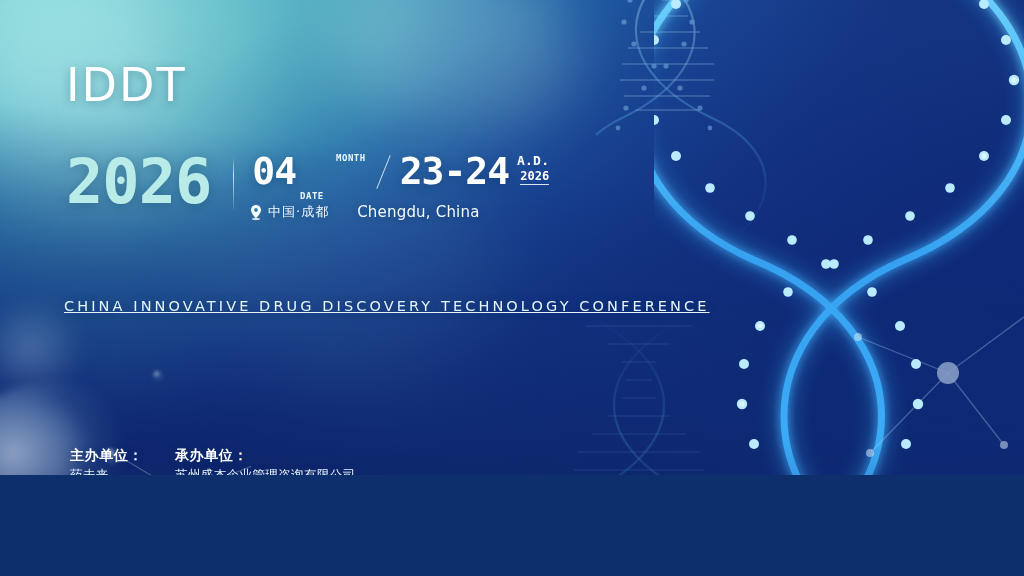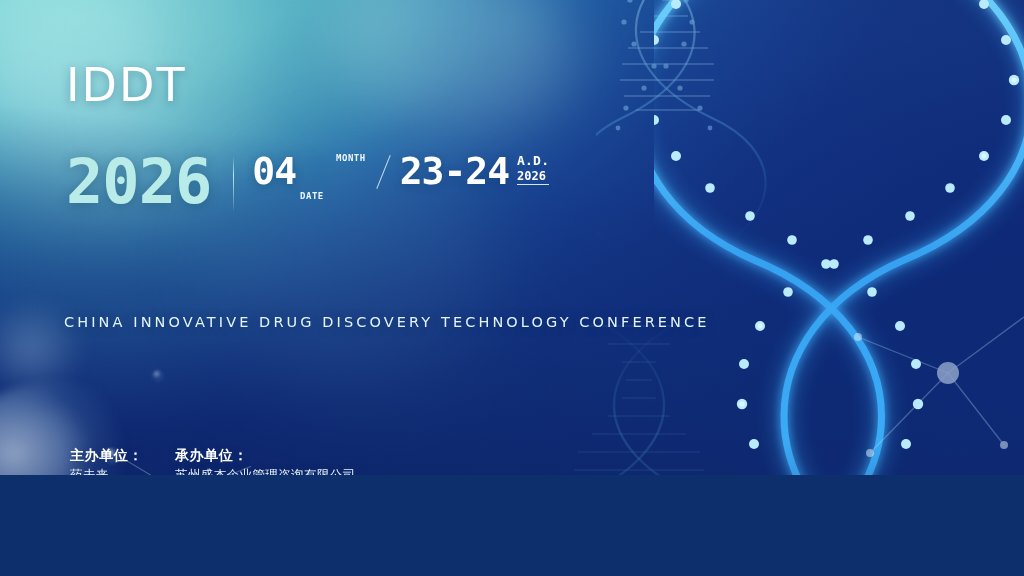--- a/index.html
+++ b/index.html
@@ -128,21 +128,21 @@
   .mcol .m-bot{ margin-bottom:0px;margin-top:28px; }
 
   .slash{
     width:34px; height:38px; position:relative;
   }
   .slash:after{
     content:""; position:absolute; left:50%; top:2px; width:1px; height:36px;
     background:rgba(225,245,252,.8); transform:rotate(22deg); transform-origin:center;
   }
 
-  .adcol{ display:flex; flex-direction:column; margin-left:8px; padding-top:2px; }
+  .adcol{ display:flex; flex-direction:column; margin-left:8px; padding-top:2px;align-items:flex-end; }
   .ad{
     font-size:13px; line-height:14px; font-weight:700; color:#ffffff;
     font-family:"DejaVu Sans Mono","Liberation Mono",monospace; letter-spacing:.2px;
   }
   .adyear{
     font-size:12px; line-height:14px; font-weight:700; color:#ffffff;
     font-family:"DejaVu Sans Mono","Liberation Mono",monospace;
     border-bottom:1px solid rgba(235,248,255,.9); padding-bottom:1px; margin-top:1px;
   }
 
@@ -168,25 +168,26 @@
     position:absolute; left:62px; top:247px;
     font-size:58px; line-height:62px; font-weight:700; letter-spacing:3px;
     font-family:"DejaVu Sans","Liberation Sans",sans-serif;
     white-space:nowrap;
     text-shadow:0 3px 16px rgba(8,45,95,.45);
   }
   .title .t-a{ color:#ffffff; }
   .title .t-b{ color:#bff0ec; }
 
   .subtitle{
-    position:absolute; left:64px; top:314px;
+    position:absolute; left:64px; top:298px;
     font-size:14.5px; letter-spacing:3.1px; color:#e4f4fb; font-weight:400;
     font-family:"DejaVu Sans","Liberation Sans",sans-serif;
     white-space:nowrap;
     text-shadow:0 1px 8px rgba(8,45,95,.5);
+    text-decoration:underline;
   }
 
   .orgs{
     position:absolute; left:70px; top:446px;
     display:flex; align-items:flex-start;
   }
   .org-col{ margin-right:0; }
   .org-col.c1{ width:105px; }
   .org-col.c2{ width:270px; }
   .org-col.c3{ width:260px; }
@@ -464,20 +465,29 @@
           <div class="bignum">23-24</div>
 
           <div class="adcol">
             <div class="ad">A.D.</div>
             <div class="adyear">2026</div>
           </div>
         </div>
       </div>
     </div>
 
+    <div class="placerow">
+      <svg class="pin" viewBox="0 0 12 15">
+        <path d="M6 0C3.2 0 1 2.2 1 5c0 3.2 4.2 7.6 4.4 7.8.3.3.8.3 1.1 0C6.8 12.6 11 8.2 11 5c0-2.8-2.2-5-5-5z" fill="#ffffff"></path>
+        <circle cx="6" cy="5" r="1.9" fill="#2a7fb4"></circle>
+        <ellipse cx="6" cy="14" rx="4" ry="1" fill="#ffffff" fill-opacity=".85"></ellipse>
+      </svg>
+      <div class="place-cn">中国·成都</div>
+      <div class="place-en">Chengdu, China</div>
+    </div>
 
 
     <div class="subtitle">CHINA INNOVATIVE DRUG DISCOVERY TECHNOLOGY CONFERENCE</div>
 
     <div class="orgs">
 
       <div class="org-col c1">
         <div class="org-h">主办单位：</div>
         <div class="org-l">药未来</div>
       </div>

